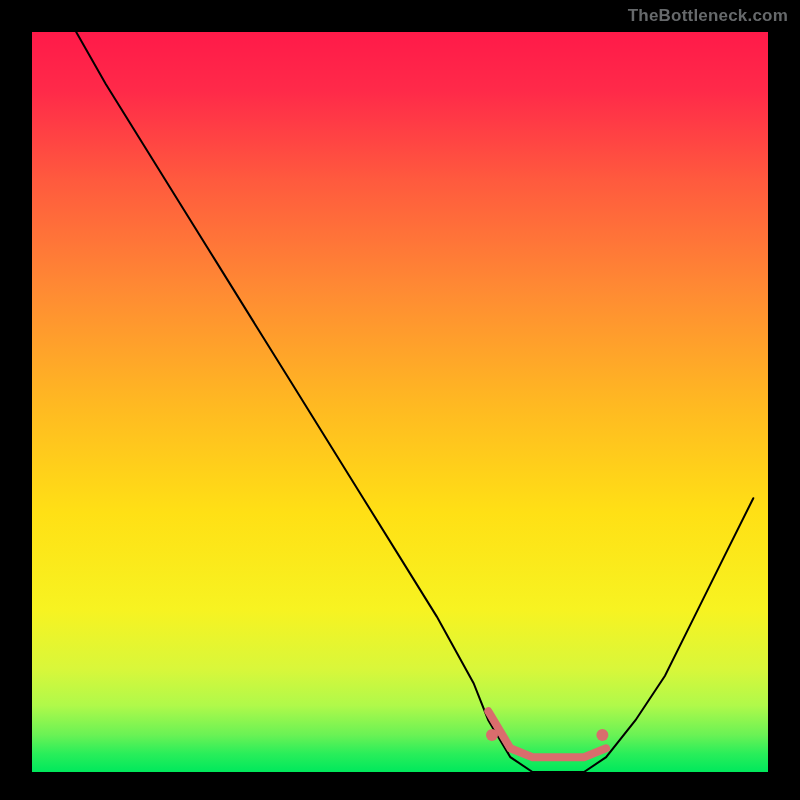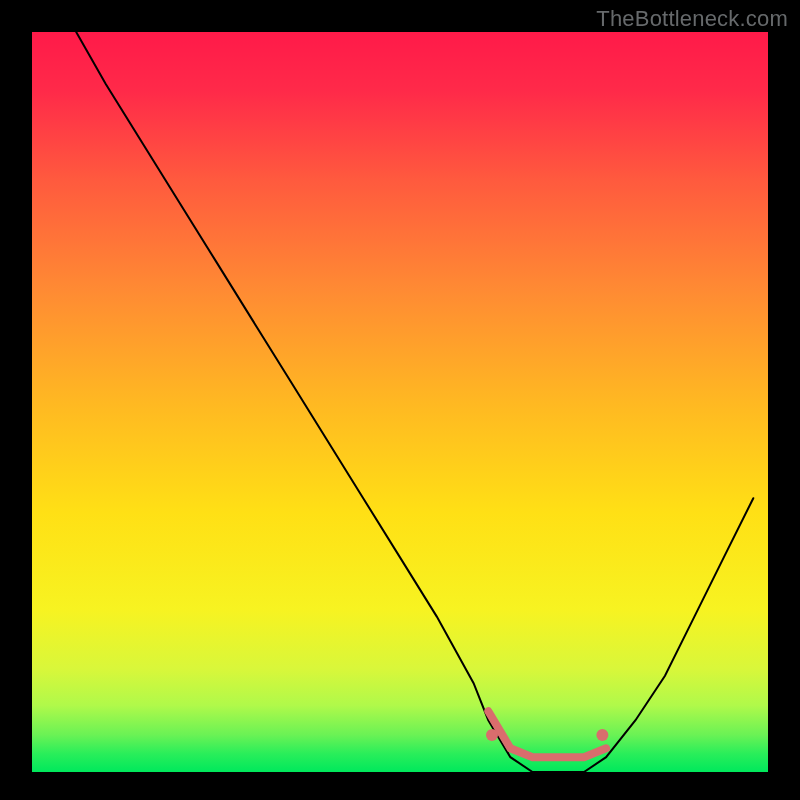--- a/index.html
+++ b/index.html
@@ -14,23 +14,23 @@
     position: relative;
     width: 800px;
     height: 800px;
     background: #000;
   }
   .watermark {
     position: absolute;
     top: 6px;
     right: 12px;
     font-family: Arial, Helvetica, sans-serif;
-    font-size: 22px;
+    font-size: 17px;
     color: #66696b;
-    font-weight: 400;
+    font-weight: 700;
     letter-spacing: 0.2px;
   }
   svg {
     display: block;
   }
 </style>
 </head>
 <body>
 
 <div class="container">

